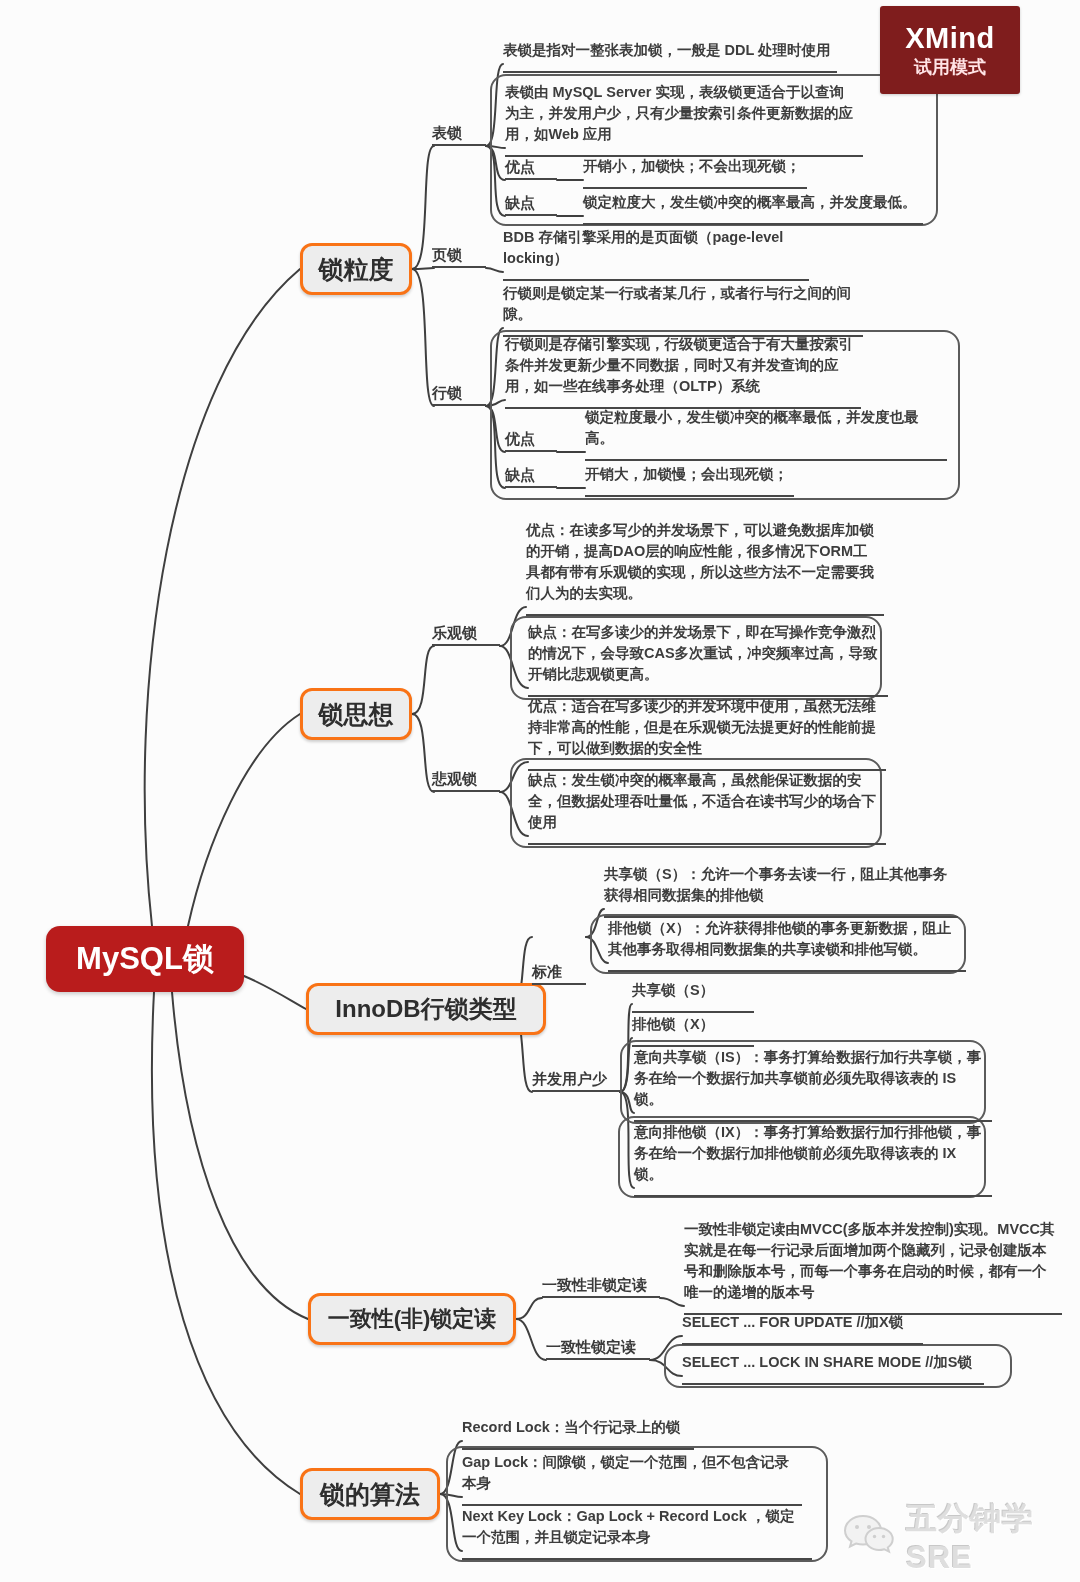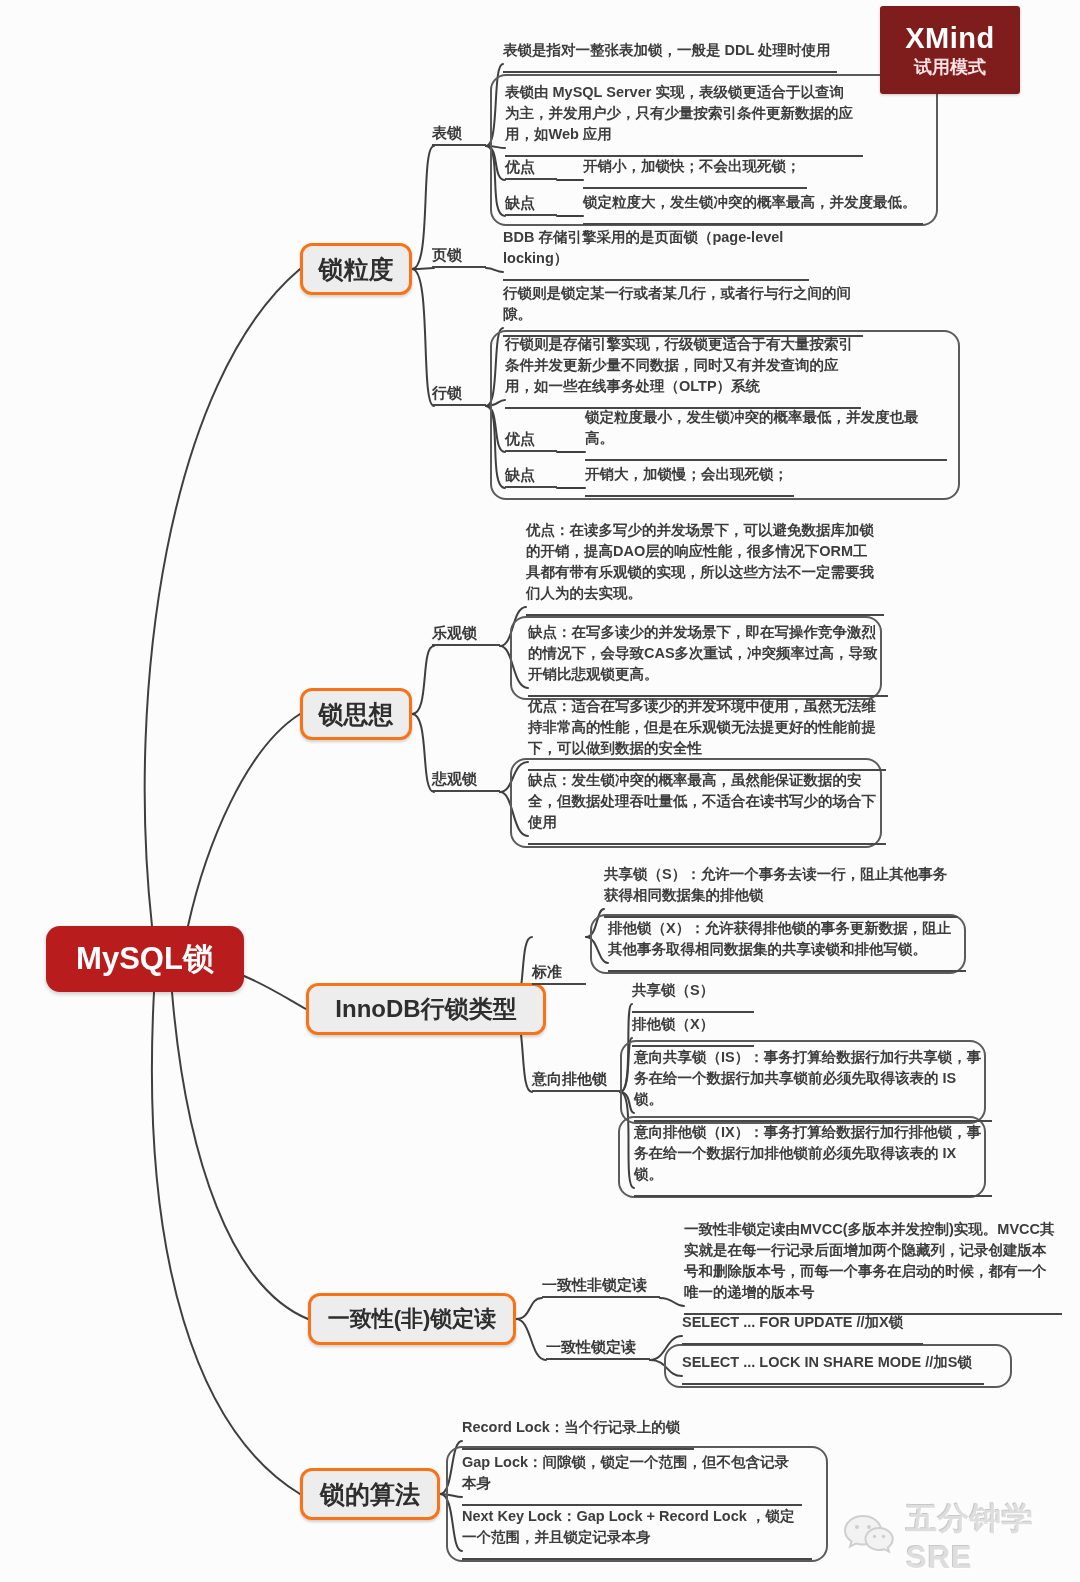--- a/index.html
+++ b/index.html
@@ -192,21 +192,21 @@
   <div class="lbl p-optL">乐观锁</div>
   <div class="leaf p-o1">优点：在读多写少的并发场景下，可以避免数据库加锁的开销，提高DAO层的响应性能，很多情况下ORM工具都有带有乐观锁的实现，所以这些方法不一定需要我们人为的去实现。</div>
   <div class="leaf p-o2">缺点：在写多读少的并发场景下，即在写操作竞争激烈的情况下，会导致CAS多次重试，冲突频率过高，导致开销比悲观锁更高。</div>
   <div class="lbl p-pesL">悲观锁</div>
   <div class="leaf p-p1">优点：适合在写多读少的并发环境中使用，虽然无法维持非常高的性能，但是在乐观锁无法提更好的性能前提下，可以做到数据的安全性</div>
   <div class="leaf p-p2">缺点：发生锁冲突的概率最高，虽然能保证数据的安全，但数据处理吞吐量低，不适合在读书写少的场合下使用</div>
 
   <div class="lbl p-stdL">标准</div>
   <div class="leaf p-s1">共享锁（S）：允许一个事务去读一行，阻止其他事务获得相同数据集的排他锁</div>
   <div class="leaf p-s2">排他锁（X）：允许获得排他锁的事务更新数据，阻止其他事务取得相同数据集的共享读锁和排他写锁。</div>
-  <div class="lbl p-finL">意向排他锁</div>
+  <div class="lbl p-finL">并发用户少</div>
   <div class="leaf nw p-f1">共享锁（S）</div>
   <div class="leaf nw p-f2">排他锁（X）</div>
   <div class="leaf p-f4">意向排他锁（IX）：事务打算给数据行加行排他锁，事务在给一个数据行加排他锁前必须先取得该表的 IX 锁。</div>
   <div class="leaf p-f3">意向共享锁（IS）：事务打算给数据行加行共享锁，事务在给一个数据行加共享锁前必须先取得该表的 IS 锁。</div>
 
   <div class="lbl p-nlkL">一致性非锁定读</div>
   <div class="leaf p-m1">一致性非锁定读由MVCC(多版本并发控制)实现。MVCC其实就是在每一行记录后面增加两个隐藏列，记录创建版本号和删除版本号，而每一个事务在启动的时候，都有一个唯一的递增的版本号</div>
   <div class="lbl p-lkL">一致性锁定读</div>
   <div class="leaf nw p-q1">SELECT ... FOR UPDATE  //加X锁</div>
   <div class="leaf nw p-q2">SELECT ... LOCK IN SHARE MODE  //加S锁</div>

